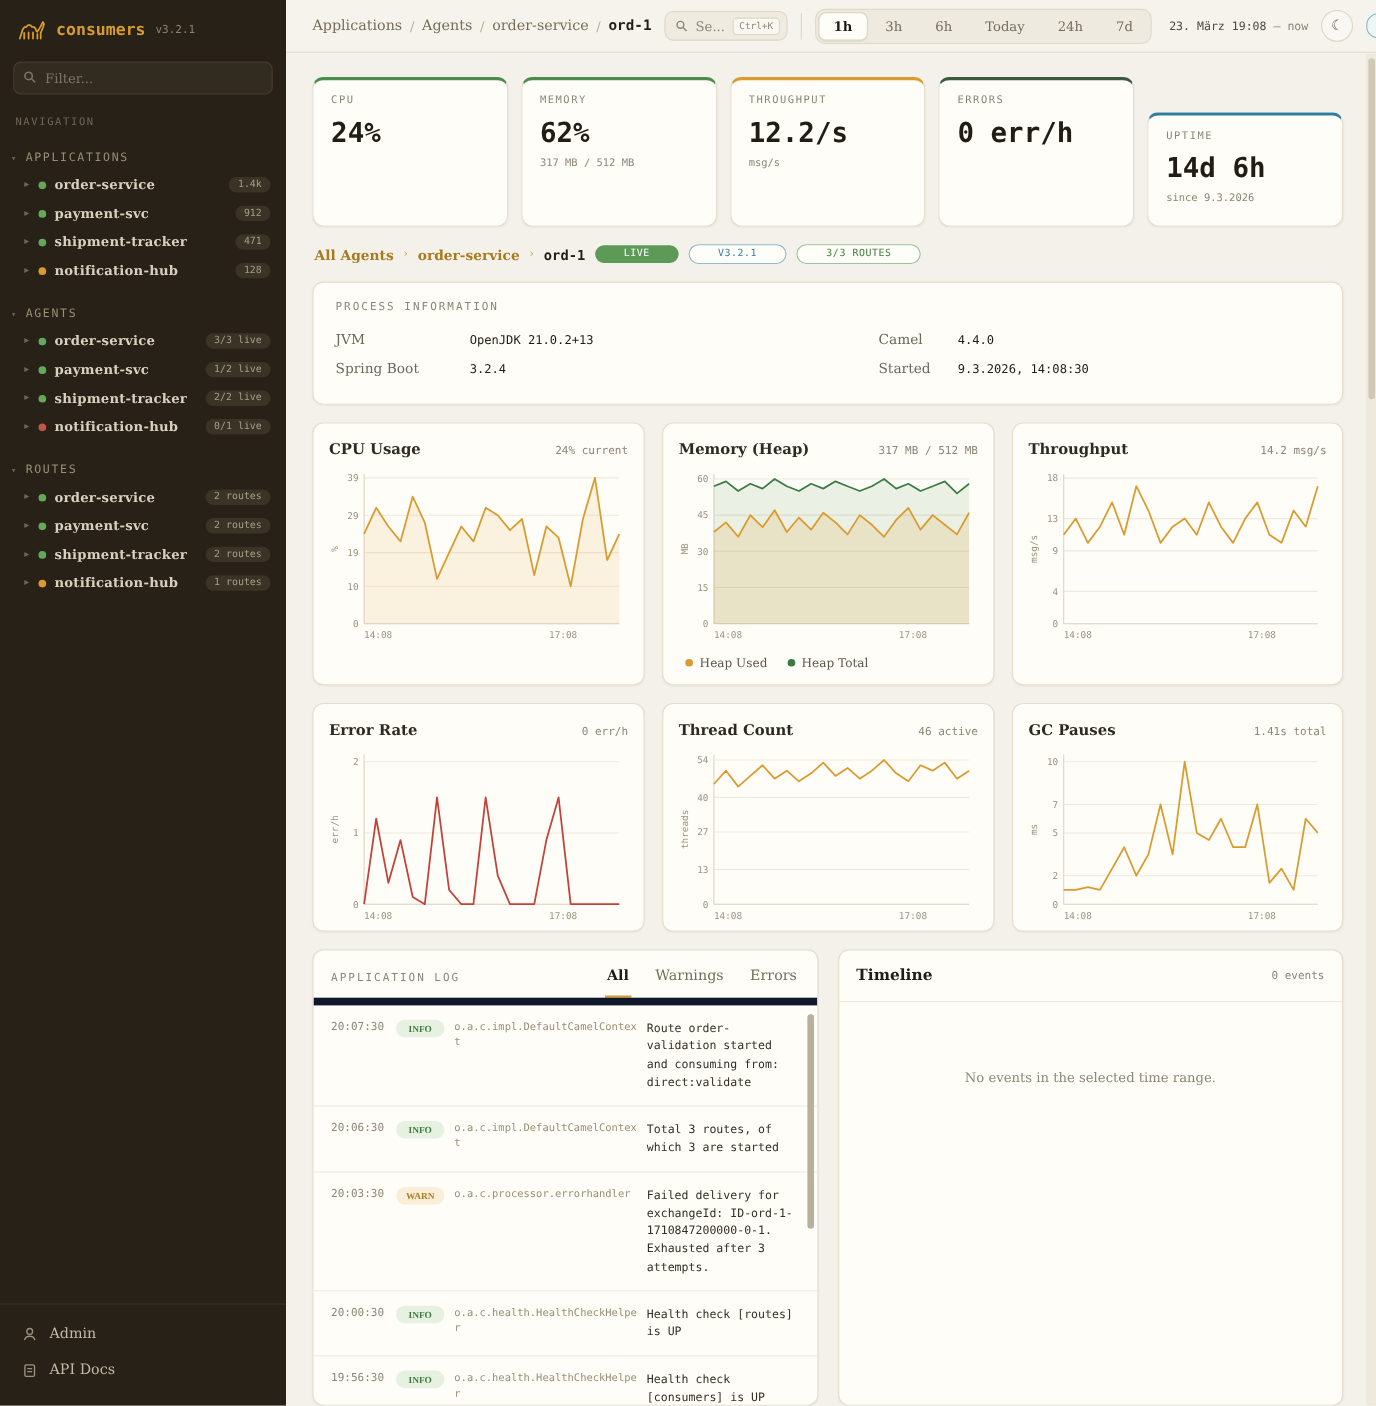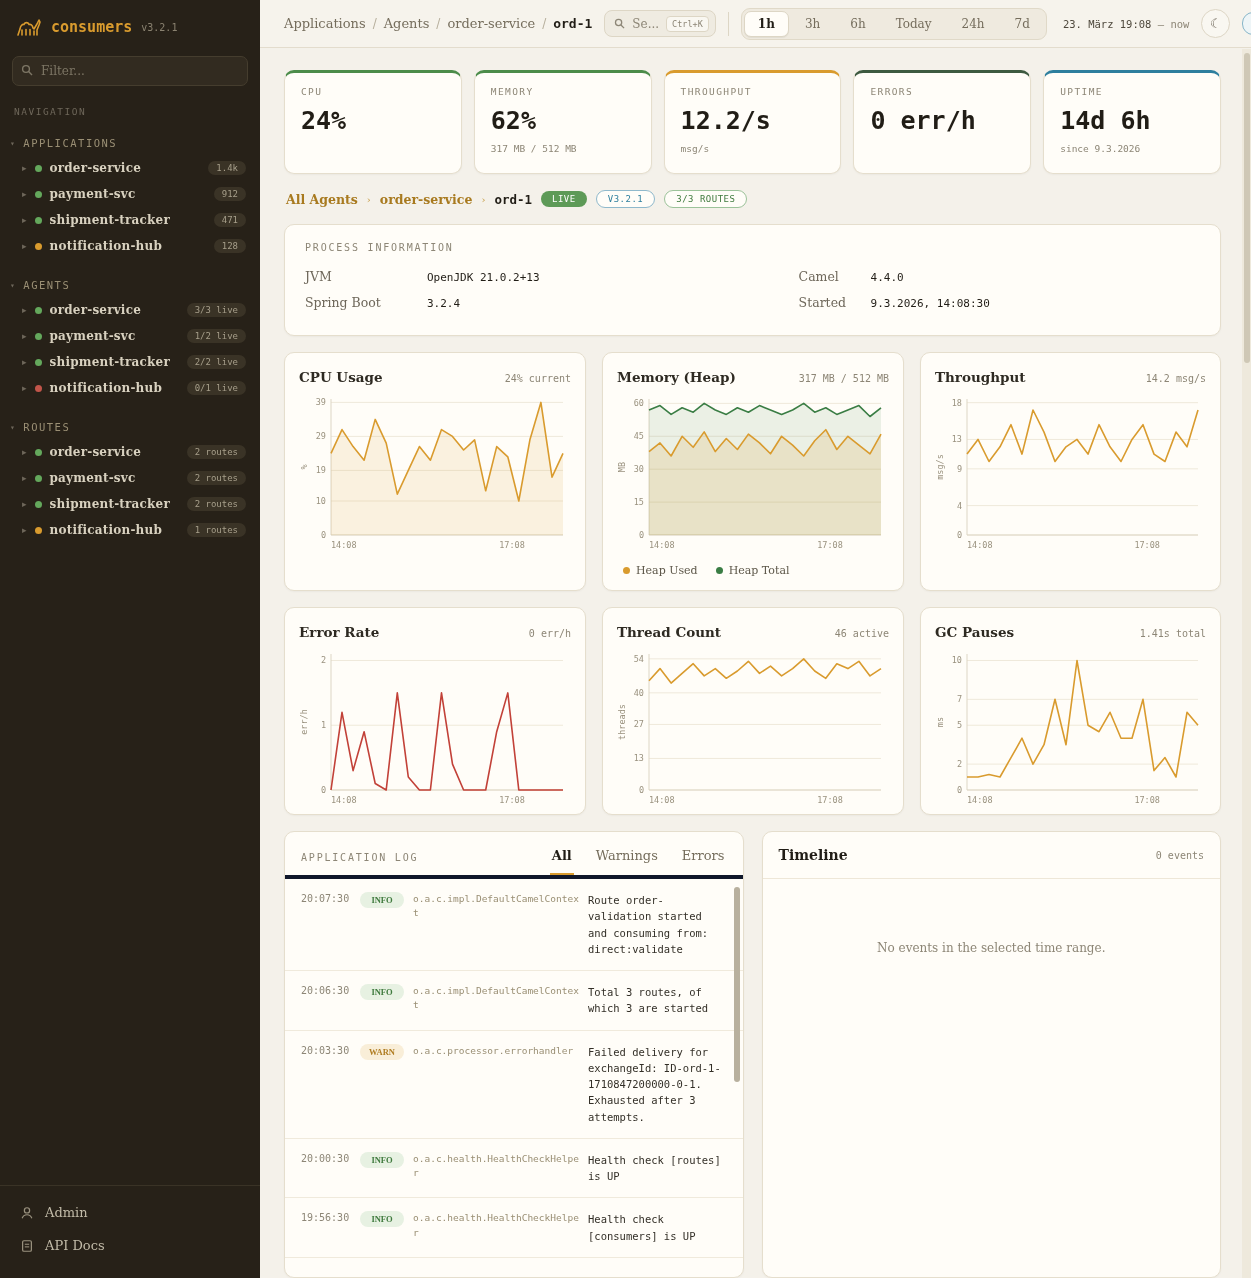--- a/index.html
+++ b/index.html
@@ -58,21 +58,21 @@
   .kpi-card{background:#fffdf8;border:1px solid #e5decd;border-top:3px solid #4c8c4a;border-radius:10px;padding:13px 16px 10px;min-height:104px;box-shadow:0 1px 2px rgba(0,0,0,.04);}
   .kpi-label{font-family:"DejaVu Sans Mono",monospace;font-size:9.5px;letter-spacing:1.4px;color:#8d8676;}
   .kpi-value{font-family:"DejaVu Sans Mono",monospace;font-weight:bold;font-size:25px;color:#211d16;margin-top:9px;white-space:nowrap;}
   .kpi-sub{font-family:"DejaVu Sans Mono",monospace;font-size:9.5px;color:#8d8676;margin-top:8px;}
 
   
   .agent-bar{display:flex;align-items:center;gap:9px;padding:0 2px;}
   .agent-crumb{color:#a87a1f;font-weight:700;font-size:12.5px;cursor:pointer;}
   .agent-crumb.current{font-family:"DejaVu Sans Mono",monospace;color:#211d16;}
   .agent-sep{color:#c9a14d;font-size:10px;}
-  .badge{font-family:"DejaVu Sans Mono",monospace;font-size:9px;letter-spacing:.5px;border-radius:9px;padding:3px 11px;}
+  .badge{font-family:"DejaVu Sans Mono",monospace;font-size:9px;letter-spacing:.5px;border-radius:9px;padding:3px 26px;}
   .badge-live{background:#5d9a57;color:#fff;}
   .badge-version{border:1px solid #8fb9cc;color:#2e7f9e;background:#fffdf8;}
   .badge-routes{border:1px solid #9cc39a;color:#3f7a3d;background:#fffdf8;}
 
   .card{background:#fffdf8;border:1px solid #e5decd;border-radius:10px;box-shadow:0 1px 2px rgba(0,0,0,.04);}
   .process-card{padding:17px 20px 14px;}
   .card-kicker{font-family:"DejaVu Sans Mono",monospace;font-size:10px;letter-spacing:1.8px;color:#8d8676;}
   .process-grid{display:grid;grid-template-columns:1.15fr 1fr;margin-top:16px;column-gap:32px;}
   .proc-row{display:flex;margin-bottom:11px;align-items:baseline;}
   .proc-label{width:122px;min-width:122px;font-size:12.5px;color:#6e675a;}
@@ -92,21 +92,21 @@
   svg.chart text{font-family:"DejaVu Sans Mono",monospace;font-size:8.5px;fill:#9a927f;}
 
   
   .bottom-row{display:grid;grid-template-columns:1fr 1fr;gap:18px;flex:1;min-height:0;}
   .log-card{display:flex;flex-direction:column;overflow:hidden;}
   .log-head{display:flex;align-items:flex-end;justify-content:space-between;padding:16px 16px 0;}
   .log-head .card-kicker{padding-bottom:12px;}
   .log-tabs{display:flex;gap:20px;}
   .log-tab{font-size:13px;color:#756d5c;padding:0 2px 10px;cursor:pointer;border-bottom:2px solid transparent;}
   .log-tab.active{color:#211d16;font-weight:bold;border-bottom-color:#d99b2e;}
-  .log-list{position:relative;flex:1;overflow:hidden;border-top:4px solid #0f172a;}
+  .log-list{position:relative;flex:1;overflow:hidden;border-top:7px solid #0f172a;}
   .log-row{display:grid;grid-template-columns:50px 44px 166px 1fr;gap:9px;padding:13px 18px 13px 16px;border-bottom:1px solid #f0eadc;}
   .log-time{font-family:"DejaVu Sans Mono",monospace;font-size:10px;color:#8d8676;padding-top:1px;}
   .log-level{font-family:Liberation Serif, serif;font-size:8.5px;font-weight:bold;border-radius:8px;padding:3px 0;text-align:center;height:fit-content;}
   .lvl-INFO{background:#e7f1e2;color:#3f7a3d;}
   .lvl-WARN{background:#f9eed8;color:#b07d22;}
   .log-logger{font-family:"DejaVu Sans Mono",monospace;font-size:9.5px;color:#9a8f74;word-break:break-all;line-height:1.5;}
   .log-msg{font-family:"DejaVu Sans Mono",monospace;font-size:10.5px;color:#332f27;line-height:1.55;}
   .log-scrollbar{position:absolute;right:3px;top:8px;width:6px;height:195px;background:#b8b09e;border-radius:3px;cursor:grab;}
   .timeline-card{display:flex;flex-direction:column;}
   .tl-head{display:flex;justify-content:space-between;align-items:center;padding:15px 16px;border-bottom:1px solid #eee7d8;}
@@ -309,21 +309,21 @@
         </div>
         <div class="kpi-card" style="border-top-color: rgb(217, 155, 46);">
           <div class="kpi-label">THROUGHPUT</div>
           <div class="kpi-value">12.2/s</div>
           <div class="kpi-sub">msg/s</div>
         </div>
         <div class="kpi-card" style="border-top-color: rgb(61, 90, 64);">
           <div class="kpi-label">ERRORS</div>
           <div class="kpi-value">0 err/h</div>
         </div>
-        <div class="kpi-card" style="border-top-color: rgb(46, 127, 158);">
+        <div class="kpi-card" style="border-top-color: rgb(46, 127, 158); margin-top: 32px;">
           <div class="kpi-label">UPTIME</div>
           <div class="kpi-value">14d 6h</div>
           <div class="kpi-sub">since 9.3.2026</div>
         </div>
       </div>
 
     <div class="agent-bar">
         <span class="agent-crumb">All Agents</span>
         <span class="agent-sep">›</span>
         <span class="agent-crumb">order-service</span>

